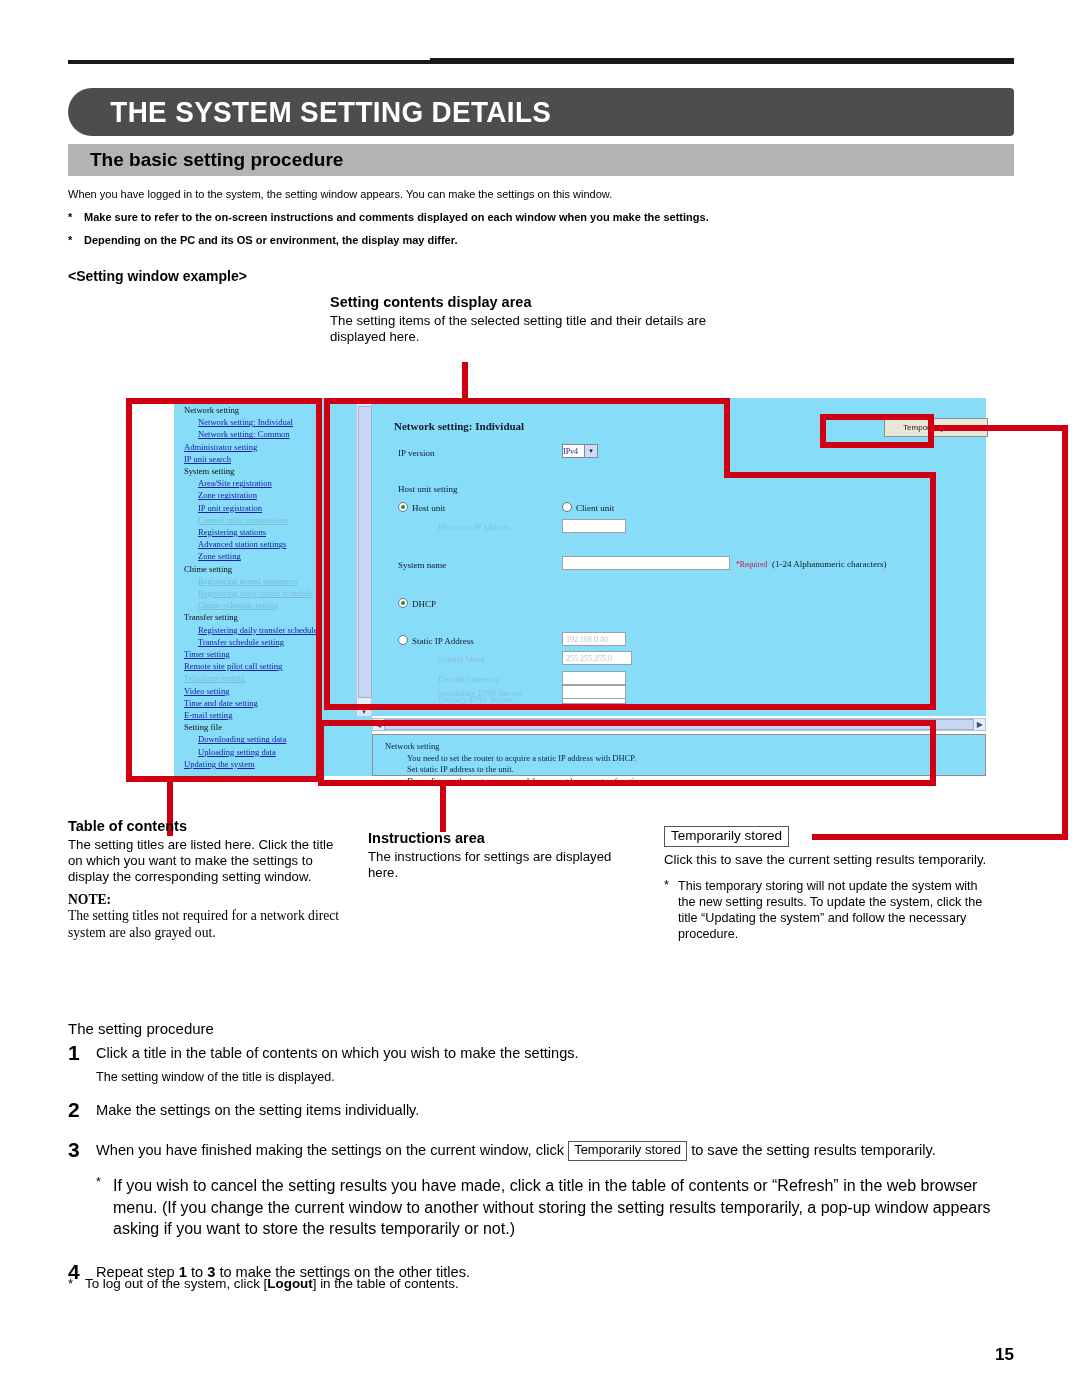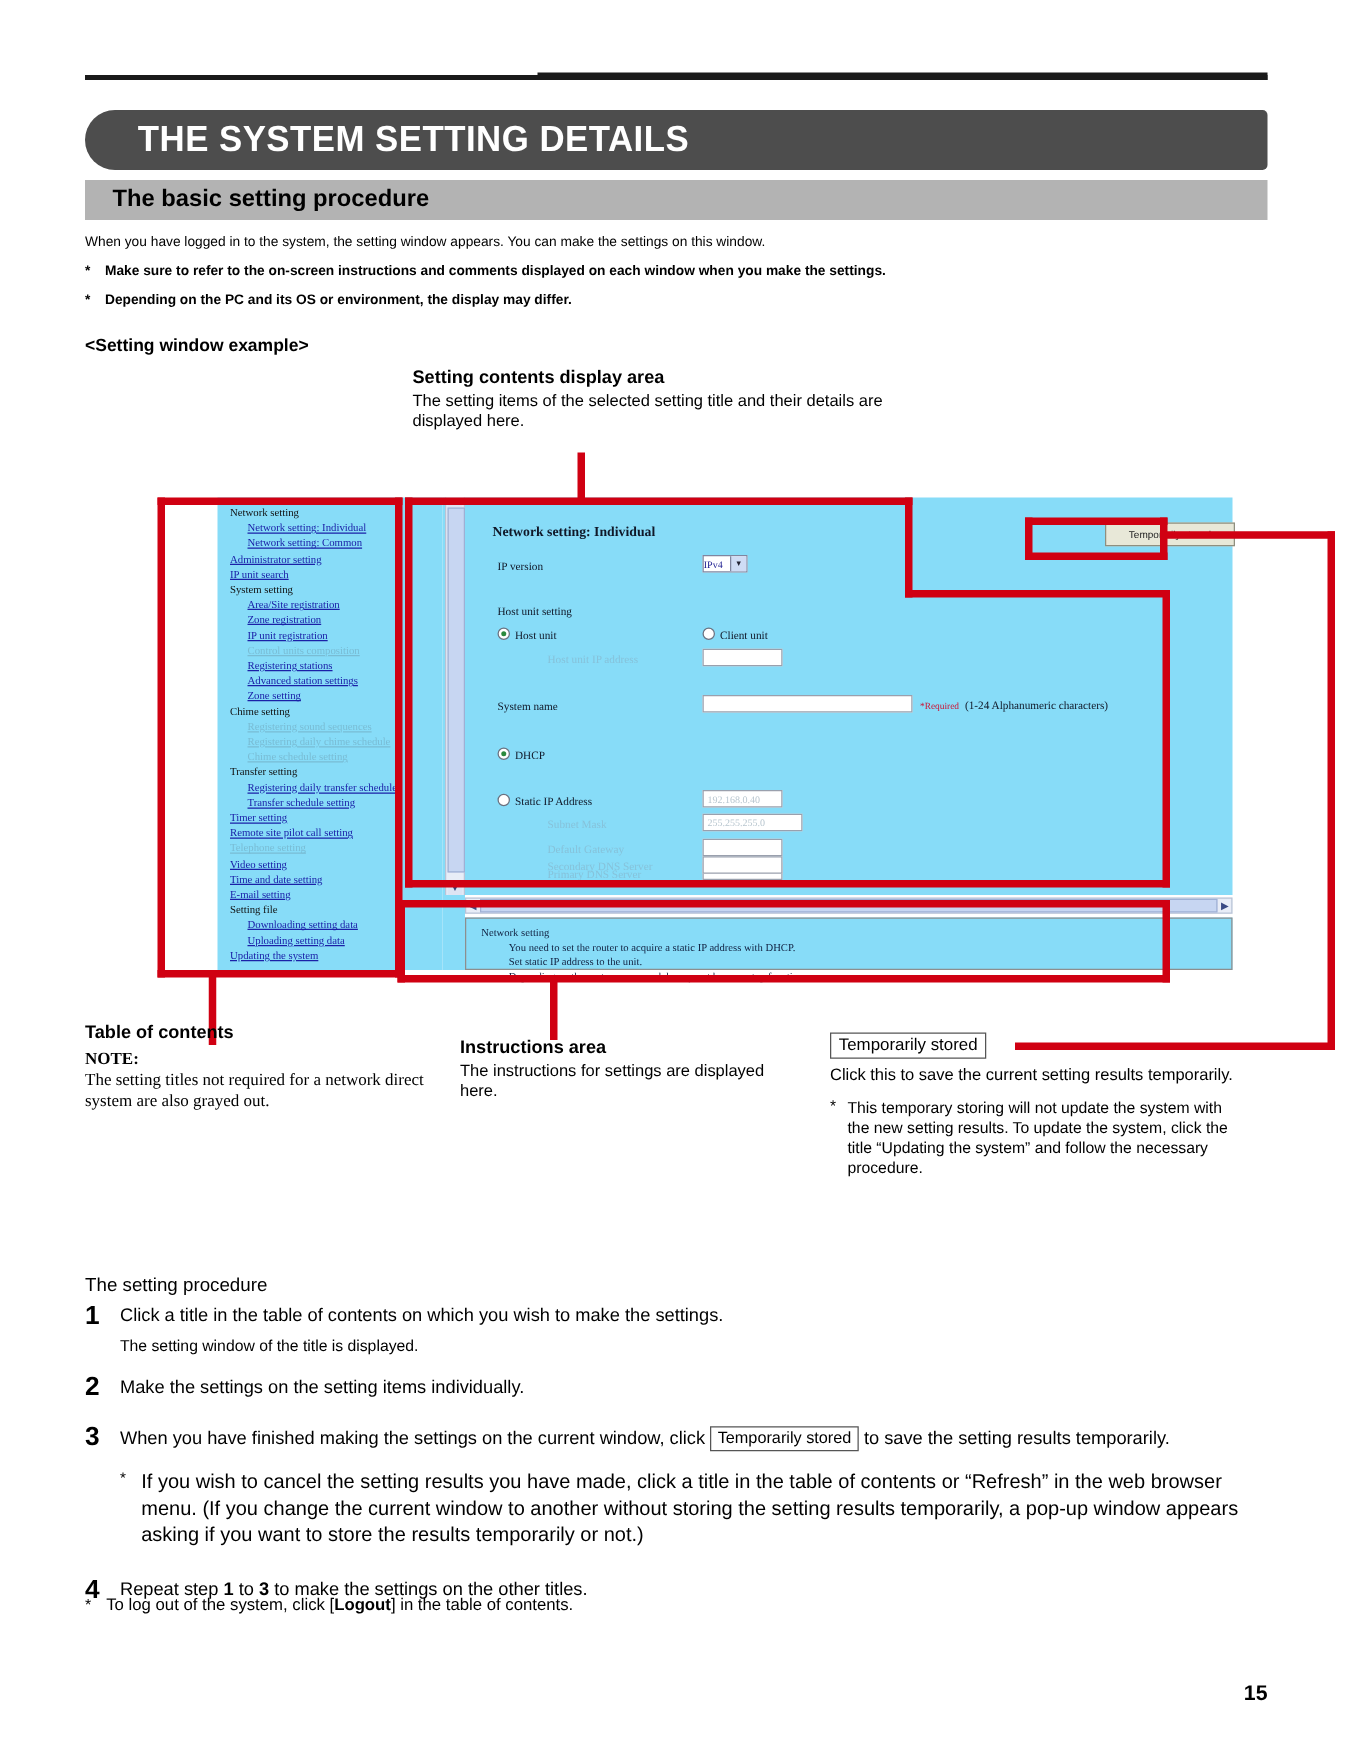--- a/index.html
+++ b/index.html
@@ -296,21 +296,21 @@
     <div class="m-row" style="left:26px; top:200px;">
       <span class="radio on"></span><span>DHCP</span>
     </div>
 
     <div class="m-row" style="left:26px; top:237px;">
       <span class="radio"></span><span>Static IP Address</span>
     </div>
     <div class="m-inp" style="left:190px; top:234px; width:64px;">192.168.0.40</div>
 
     <div class="m-row m-dim" style="left:66px; top:256px;">Subnet Mask</div>
-    <div class="m-inp" style="left:190px; top:253px; width:80px;">255.255.255.0</div>
+    <div class="m-inp" style="left:190px; top:253px; width:70px;">255.255.255.0</div>
 
     <div class="m-row m-dim" style="left:66px; top:276px;">Default Gateway</div>
     <div class="m-inp" style="left:190px; top:273px; width:64px;"></div>
 
     <div class="m-row m-dim" style="left:66px; top:296px;">Primary DNS Server</div>
     <div class="m-inp" style="left:190px; top:292px; width:64px;"></div>
 
     <div class="btn-temp">Temporarily stored</div>
   </div>
 
@@ -357,20 +357,21 @@
 <div class="rl" style="left:820px; top:414px; width:114px; height:6px;"></div>
 <div class="rl" style="left:820px; top:414px; width:6px; height:34px;"></div>
 <div class="rl" style="left:928px; top:414px; width:6px; height:34px;"></div>
 <div class="rl" style="left:820px; top:442px; width:114px; height:6px;"></div>
 <div class="rl" style="left:928px; top:425px; width:140px; height:6px;"></div>
 <div class="rl" style="left:1062px; top:425px; width:6px; height:415px;"></div>
 <div class="rl" style="left:812px; top:834px; width:256px; height:6px;"></div>
 
 <div class="cap" style="left:68px; top:818px; width:276px;">
   <h4>Table of contents</h4>
+  <p>The setting titles are listed here. Click the title on which you want to make the settings to display the corresponding setting window.</p>
   <p class="noteh">NOTE:</p>
   <p class="serif">The setting titles not required for a network direct system are also grayed out.</p>
 </div>
 
 <div class="cap" style="left:368px; top:830px; width:270px;">
   <h4>Instructions area</h4>
   <p>The instructions for settings are displayed here.</p>
 </div>
 
 <div class="cap" style="left:664px; top:826px; width:330px;">

